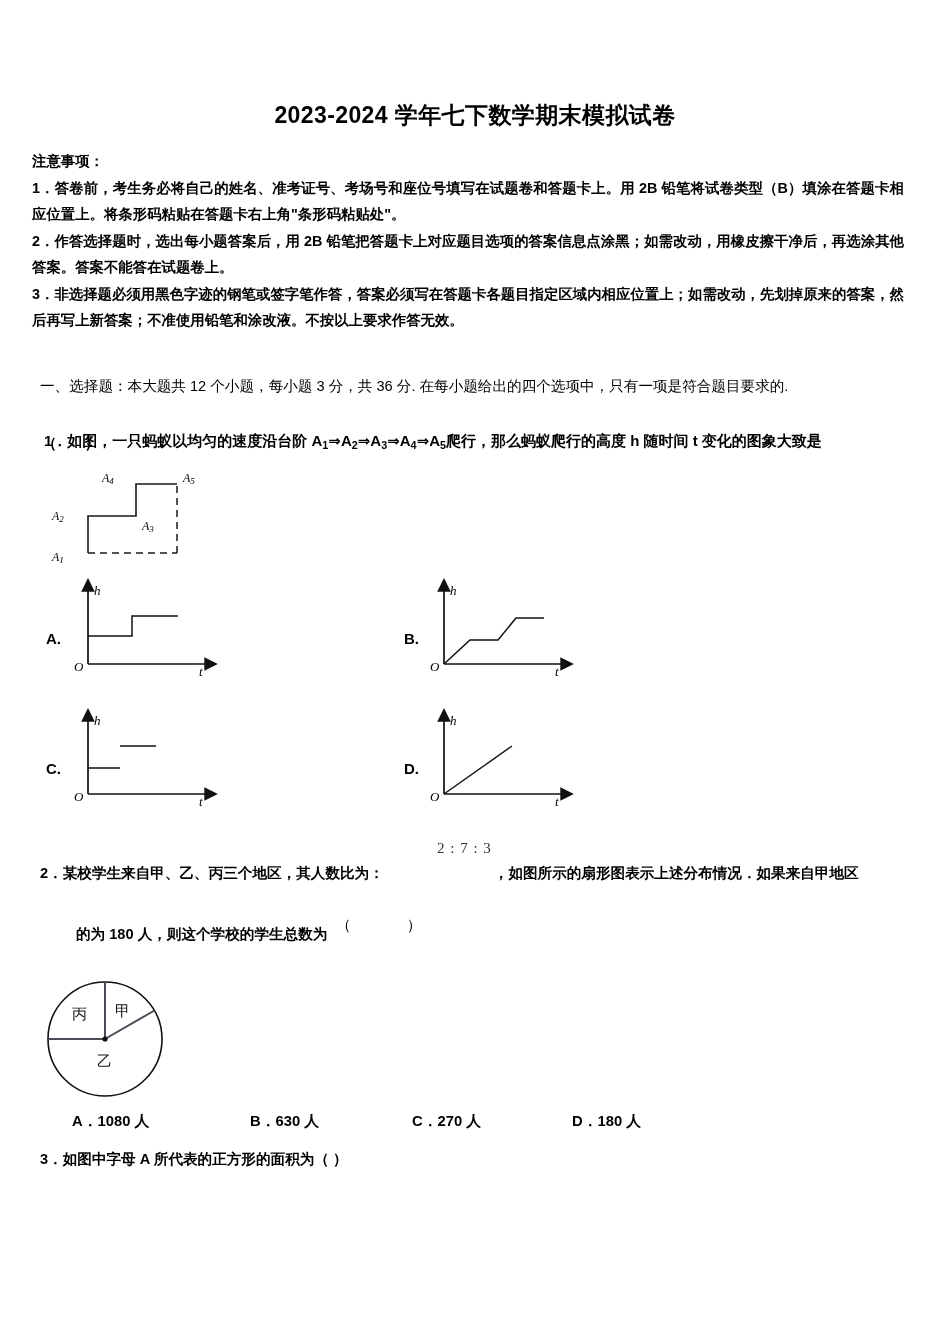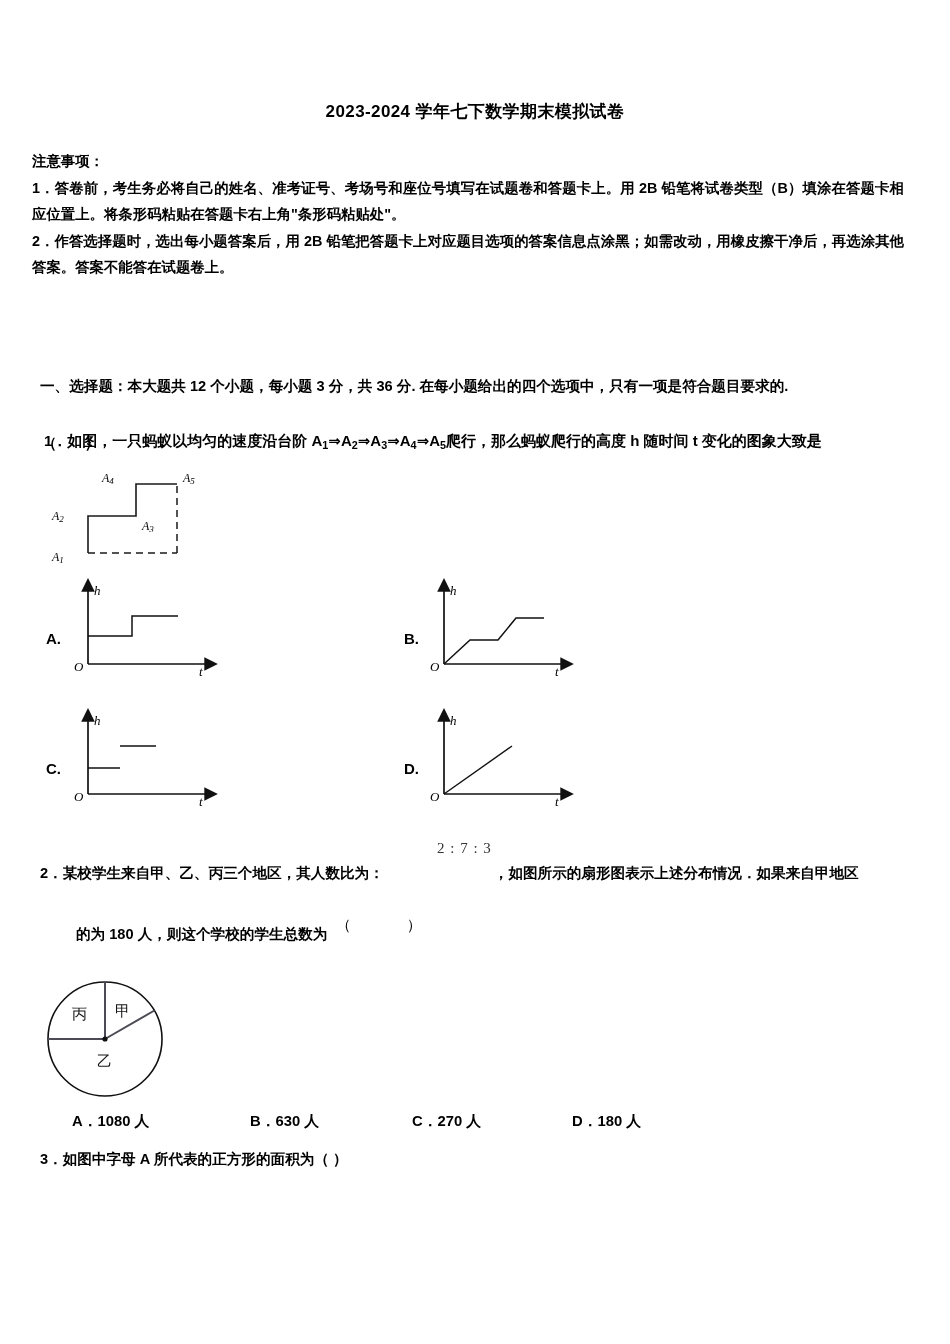--- a/index.html
+++ b/index.html
@@ -24,21 +24,21 @@
 
   
   .doc-title {
     position: absolute;
     top: 100px;
     left: 0;
     width: 950px;
     text-align: center;
     font-family: "Liberation Sans", "DejaVu Sans", sans-serif;
     font-weight: bold;
-    font-size: 17px;
+    font-size: 23px;
     letter-spacing: 0.4px;
   }
 
   
   .notes {
     position: absolute;
     top: 148px;
     left: 32px;
     width: 872px;
     font-family: "Liberation Sans", "DejaVu Sans", sans-serif;
@@ -49,21 +49,21 @@
   .notes .note-head { display: block; }
   .notes .note-line { display: block; text-align: justify; }
 
   
   .section-head {
     position: absolute;
     top: 374px;
     left: 40px;
     width: 882px;
     font-family: "Liberation Sans", "DejaVu Sans", sans-serif;
-    font-weight: bold;
+    font-weight: normal;
     font-size: 14.6px;
     line-height: 24px;
   }
   .q1-text {
     position: absolute;
     top: 399px;
     left: 44px;
     width: 884px;
     font-family: "Liberation Sans", "DejaVu Sans", sans-serif;
     font-weight: bold;
@@ -166,20 +166,21 @@
 <body>
 
 <div class="page">
 
   <div class="doc-title">2023-2024 学年七下数学期末模拟试卷</div>
 
   <div class="notes">
     <span class="note-head">注意事项：</span>
     <span class="note-line">1．答卷前，考生务必将自己的姓名、准考证号、考场号和座位号填写在试题卷和答题卡上。用 2B 铅笔将试卷类型（B）填涂在答题卡相应位置上。将条形码粘贴在答题卡右上角"条形码粘贴处"。</span>
     <span class="note-line">2．作答选择题时，选出每小题答案后，用 2B 铅笔把答题卡上对应题目选项的答案信息点涂黑；如需改动，用橡皮擦干净后，再选涂其他答案。答案不能答在试题卷上。</span>
+    <span class="note-line">3．非选择题必须用黑色字迹的钢笔或签字笔作答，答案必须写在答题卡各题目指定区域内相应位置上；如需改动，先划掉原来的答案，然后再写上新答案；不准使用铅笔和涂改液。不按以上要求作答无效。</span>
   </div>
 
   <div class="section-head">一、选择题：本大题共 12 个小题，每小题 3 分，共 36 分. 在每小题给出的四个选项中，只有一项是符合题目要求的.</div>
 
   <div class="q1-text">
     <span>1．</span><span>如图，一只蚂蚁以均匀的速度沿台阶 A</span><sub class="vsub">1</sub><span>⇒A</span><sub class="vsub">2</sub><span>⇒A</span><sub class="vsub">3</sub><span>⇒A</span><sub class="vsub">4</sub><span>⇒A</span><sub class="vsub">5</sub><span>爬行，那么蚂蚁爬行的高度 h 随时间 t 变化的图象大致是</span>
   </div>
   <div class="q1-paren">（   ）</div>
 
   <div class="fig" style="top:462px; left:44px;">

